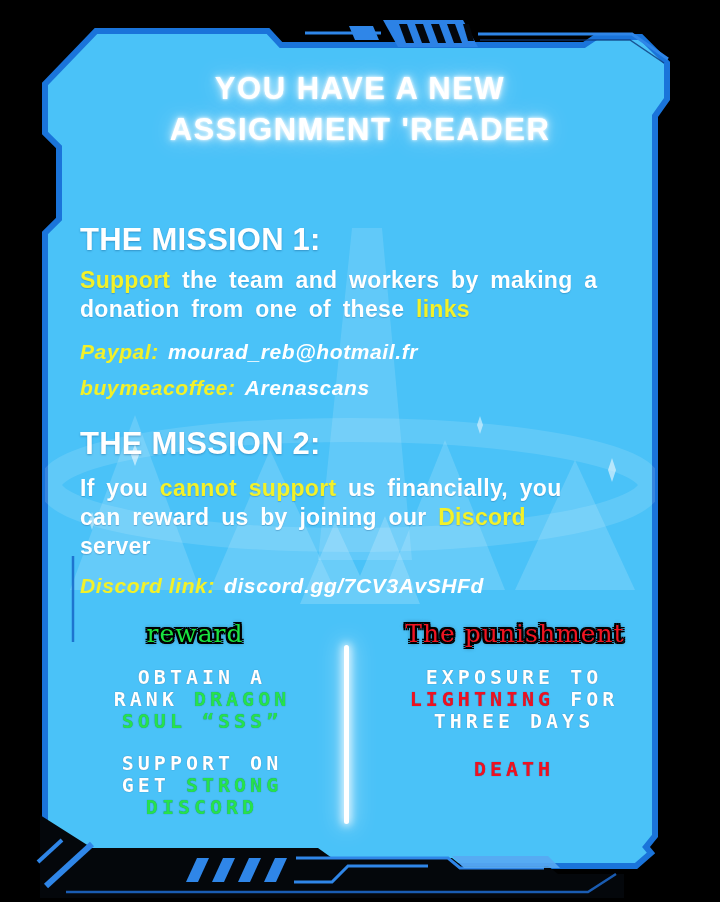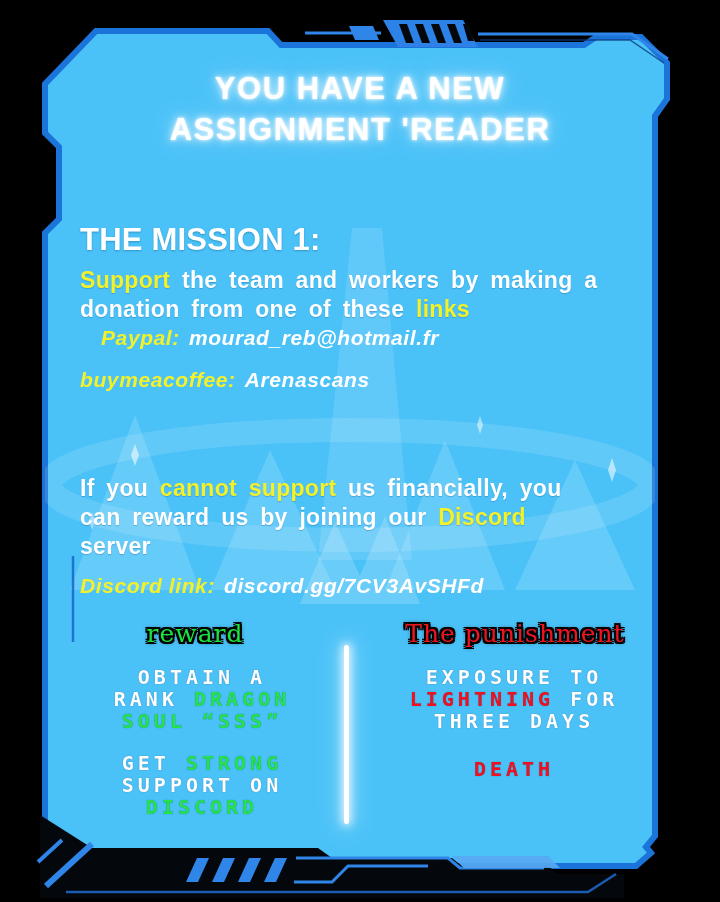--- a/index.html
+++ b/index.html
@@ -22,22 +22,22 @@
             line-height:29px;word-spacing:5px;letter-spacing:.3px;
             text-shadow:0 1px 1px rgba(10,60,110,.25);}
   #m1-body{top:266px;}
   #m2-body{top:474px;}
   .hl{color:#f3f129;margin-top:26px;}
 
   .kv{position:absolute;left:80px;font-size:21px;font-weight:bold;font-style:italic;
       letter-spacing:.6px;}
   .kv .k{color:#f3f129;}
   .kv .v{color:#fff;margin-left:9px;}
-  #paypal-line{top:326px;margin-left:21px;}
-  #coffee-line{top:368px;}
+  #paypal-line{top:340px;}
+  #coffee-line{top:376px;}
   #discord-line{top:574px;}
 
   .out-head{position:absolute;top:619px;font-family:"DejaVu Serif",serif;font-weight:normal;
             font-size:25px;text-align:center;letter-spacing:1px;
             text-shadow:-2px 0 0 #000,2px 0 0 #000,0 -2px 0 #000,0 2px 0 #000,
                         -2px -2px 0 #000,2px -2px 0 #000,-2px 2px 0 #000,2px 2px 0 #000,0 0 5px #000;}
   #reward-heading{left:70px;width:250px;color:#19e33f;}
   #punishment-heading{left:390px;width:250px;color:#f01421;}
 
   .divider{position:absolute;left:344px;top:645px;width:5px;height:179px;background:#fff;
@@ -133,20 +133,21 @@
     </div>
 
     <div class="kv" id="paypal-line">
       <span class="k">Paypal:</span><span class="v">mourad_reb@hotmail.fr</span>
     </div>
 
     <div class="kv" id="coffee-line">
       <span class="k">buymeacoffee:</span><span class="v">Arenascans</span>
     </div>
 
+    <div class="m-head" id="m2-heading">THE MISSION 2:</div>
 
     <div class="bodytext" id="m2-body">
       <div><span>If you </span><span class="hl">cannot support</span><span> us financially, you</span></div>
       <div><span>can reward us by joining our </span><span class="hl">Discord</span></div>
       <div>server</div>
     </div>
 
     <div class="kv" id="discord-line">
       <span class="k">Discord link:</span><span class="v">discord.gg/7CV3AvSHFd</span>
     </div>
@@ -154,22 +155,22 @@
     <div class="out-head" id="reward-heading">reward</div>
     <div class="out-head" id="punishment-heading">The punishment</div>
 
     <div class="divider"></div>
 
     <div class="pixel" id="reward-list">
       <div>OBTAIN A</div>
       <div><span>RANK </span><span class="g">DRAGON</span></div>
       <div class="g">SOUL “SSS”</div>
       <div class="gap-s"></div>
+      <div>SUPPORT ON</div>
       <div><span>GET </span><span class="g">STRONG</span></div>
-      <div>SUPPORT ON</div>
       <div class="g">DISCORD</div>
     </div>
 
     <div class="pixel" id="punishment-list">
       <div>EXPOSURE TO</div>
       <div><span class="r">LIGHTNING</span><span> FOR</span></div>
       <div>THREE DAYS</div>
       <div class="gap-l"></div>
       <div class="r">DEATH</div>
     </div>

